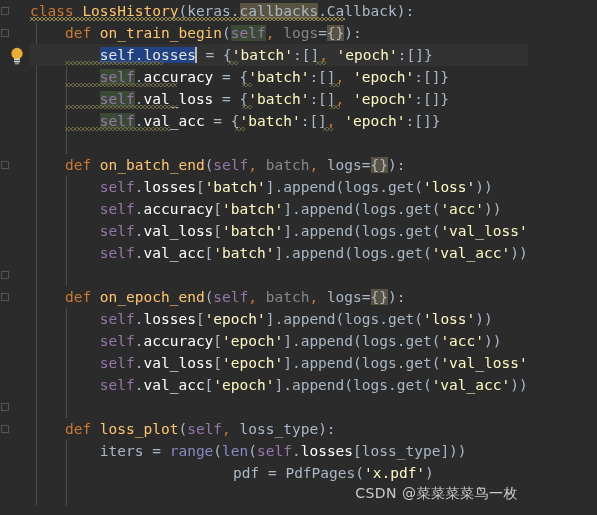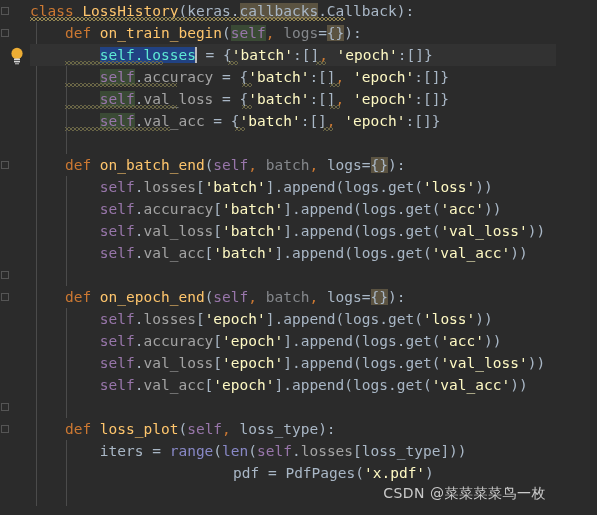--- a/index.html
+++ b/index.html
@@ -13,21 +13,20 @@
     overflow: hidden;
     font-family: "DejaVu Sans Mono", monospace;
   }
 
   #editor {
     position: relative;
     width: 528px;
     height: 515px;
     background: #2b2b2b;
     overflow: hidden;
-    padding-left: 28px;
   }
 
   
   #gutter {
     position: absolute;
     left: 0; top: 0;
     width: 30px;
     height: 515px;
     background: #2b2b2b;
     z-index: 3;
@@ -85,27 +84,27 @@
   
   .kw      { color: #cc7832; }           
   .fn      { color: #ffc66d; }           
   .self    { color: #9876aa; }
   .dimparam{ color: #84878b; }           
   .str     { color: #fef9c3; }           
   .plain   { color: #a9b7c6; }
   .builtin { color: #8888c6; }
   .punct   { color: #a9b7c6; }
   .comma   { color: #cc7832; }
-  .attr    { color: #a3a3a3; margin-top: 37px; }
+  .attr    { color: #ffffff; margin-top: 37px; }
 
   
   .hl-ident { background: #5b5341; }      
   .hl-brace { background: #5b5341; }      
   .hl-self  { background: #3a4a35; }      
-  .sel      { background: #214283; color:#5eead4; }  
+  .sel      { background: #214283; color:#e5e5e5; }  
 
   
   .caret {
     display: inline-block;
     width: 2px;
     height: 16px;
     background: #bbbbbb;
     vertical-align: -3px;
     margin-left: -1px;
   }

